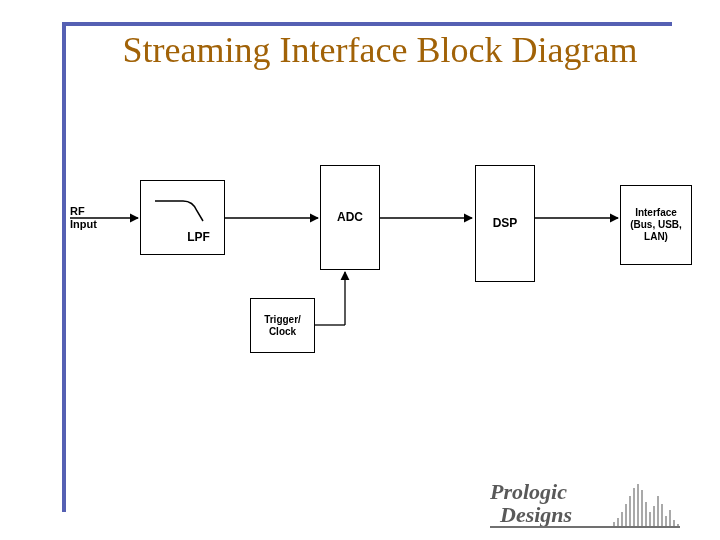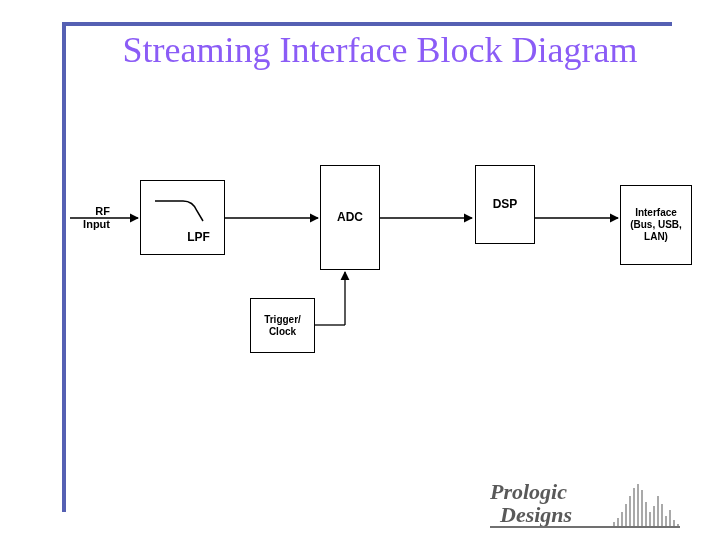--- a/index.html
+++ b/index.html
@@ -29,21 +29,21 @@
     background: #5560b3;
   }
   .title {
     position: absolute;
     left: 100px;
     top: 30px;
     width: 560px;
     text-align: center;
     font-size: 36px;
     line-height: 1.15;
-    color: #8b5cf6;
+    color: #a16207;
   }
   .diagram {
     position: absolute;
     left: 70px;
     top: 150px;
     width: 630px;
     height: 260px;
   }
   .block {
     position: absolute;
@@ -57,21 +57,21 @@
     align-items: center;
     justify-content: center;
     line-height: 1.2;
     box-sizing: border-box;
   }
   .label {
     position: absolute;
     font-family: Arial, sans-serif;
     font-size: 11px;
     font-weight: bold;
-    text-align: right;
+    text-align: left;
     line-height: 1.2;
   }
   svg.wires {
     position: absolute;
     left: 0; top: 0;
     width: 630px; height: 260px;
     pointer-events: none;
   }
   .lpf-block { position: relative; }
   .lpf-curve {
@@ -155,21 +155,21 @@
     <svg class="lpf-curve" viewBox="0 0 60 30">
       <path d="M 2 8 L 30 8 Q 40 8 44 18 L 50 28" stroke="#000" stroke-width="1.5" fill="none"></path>
     </svg>
     <div class="lpf-txt">LPF</div>
   </div>
 
   <div class="block" style="left:250px; top:15px; width:60px; height:105px;">
     <span>ADC</span>
   </div>
 
-  <div class="block" style="left:405px; top:15px; width:60px; height:79px;">
+  <div class="block" style="left:405px; top:15px; width:60px; height:117px;">
     <span>DSP</span>
   </div>
 
   <div class="block" style="left:550px; top:35px; width:72px; height:80px; font-size:10px;text-align:center;">
     <span>Interface<br>(Bus, USB,<br>LAN)</span>
   </div>
 
   <div class="block" style="left:180px; top:148px; width:65px; height:55px; font-size:10px;text-align:center;">
     <span>Trigger/<br>Clock</span>
   </div>

